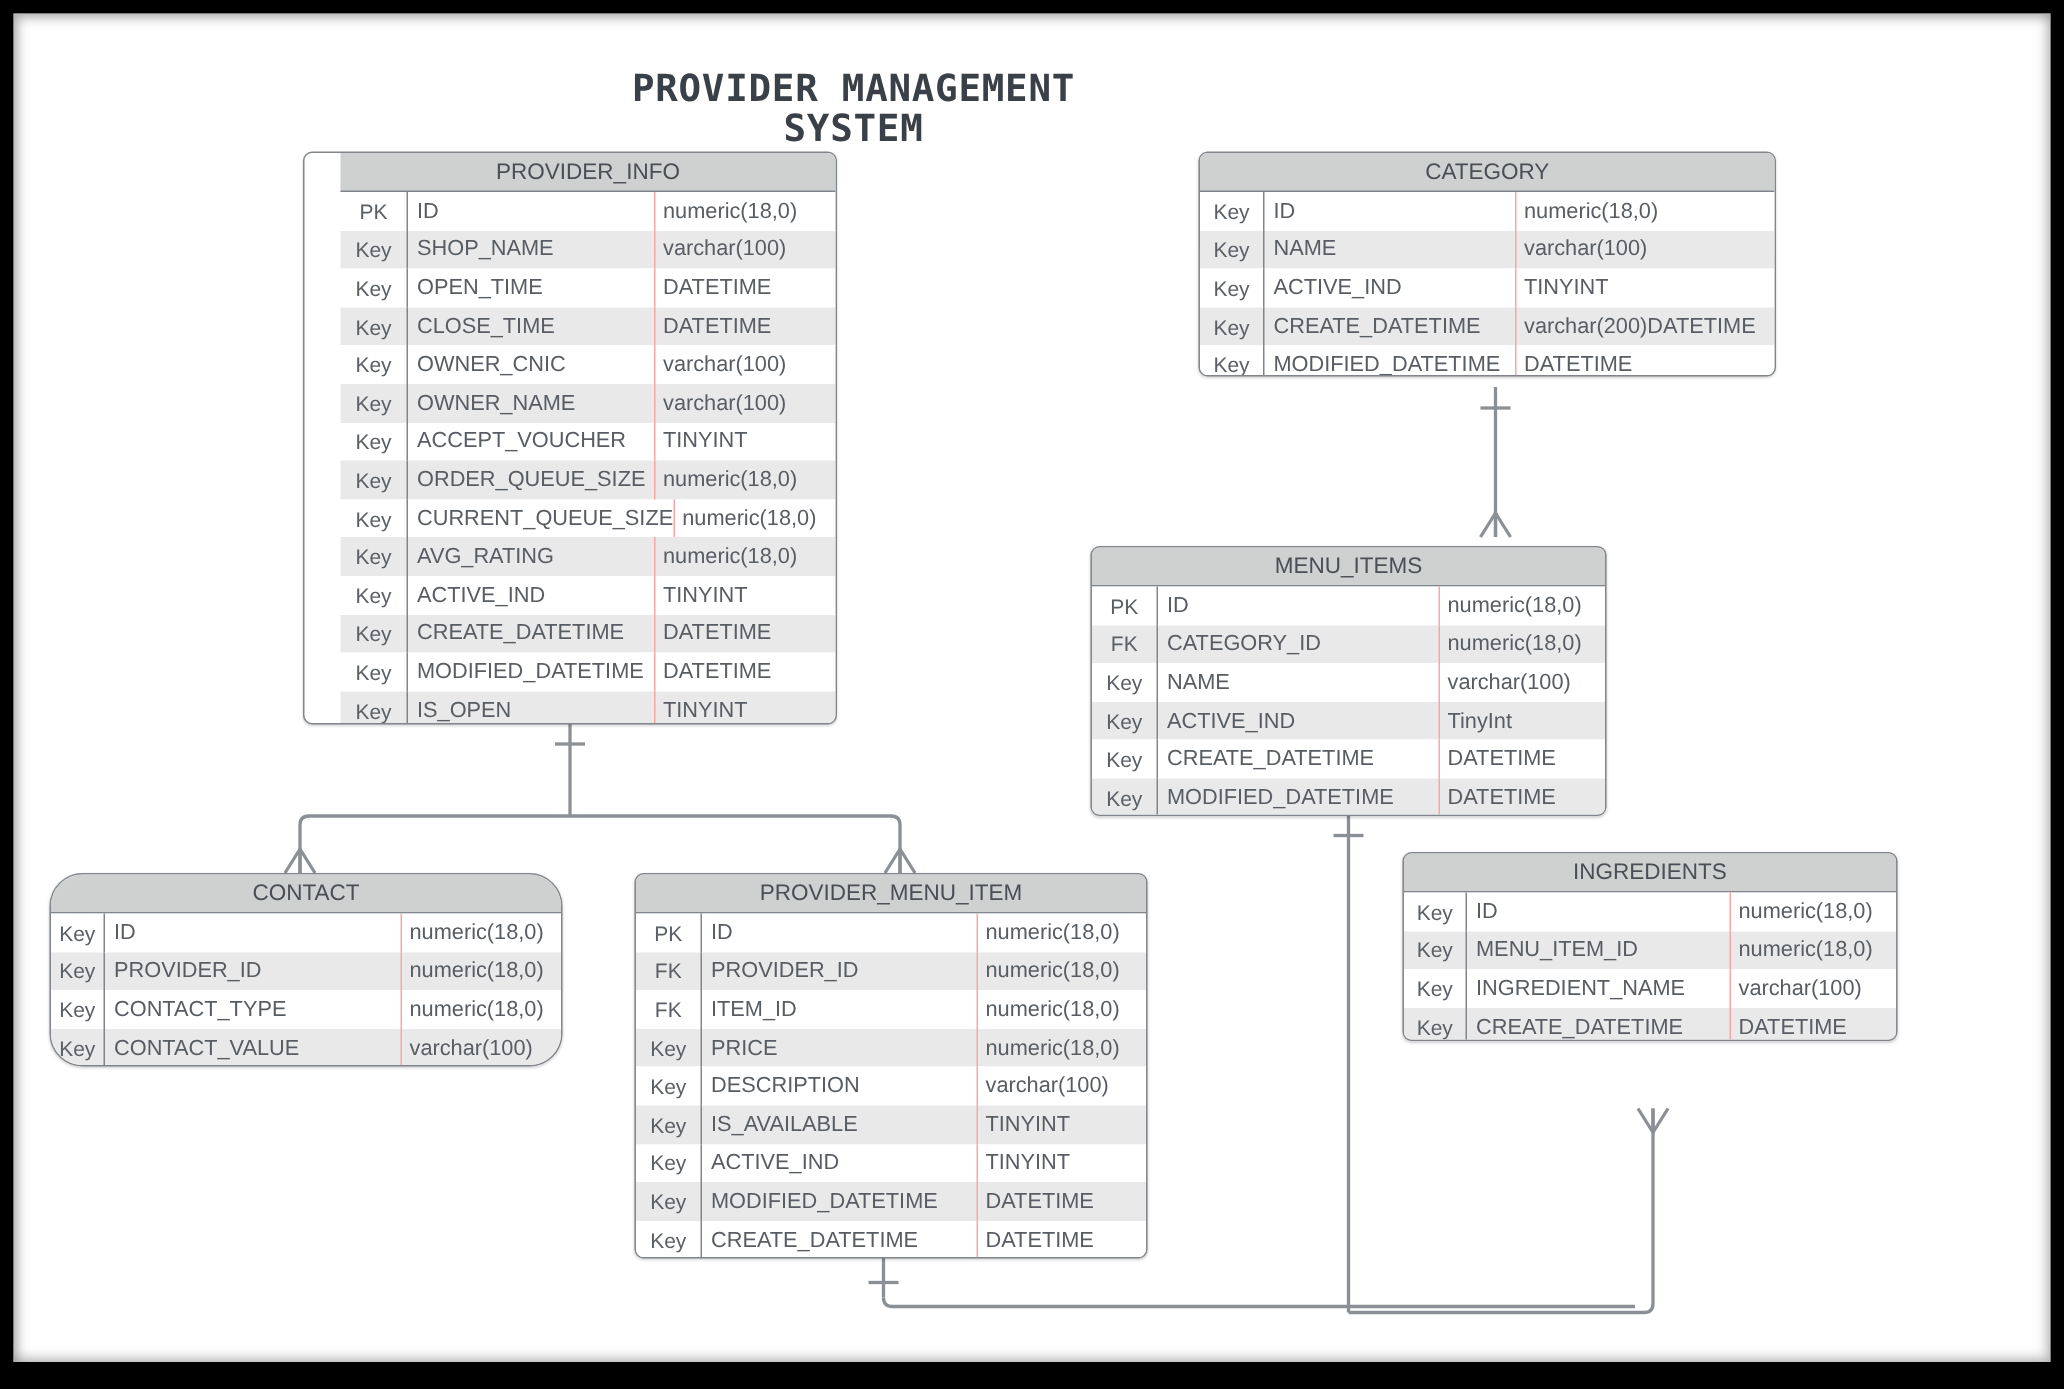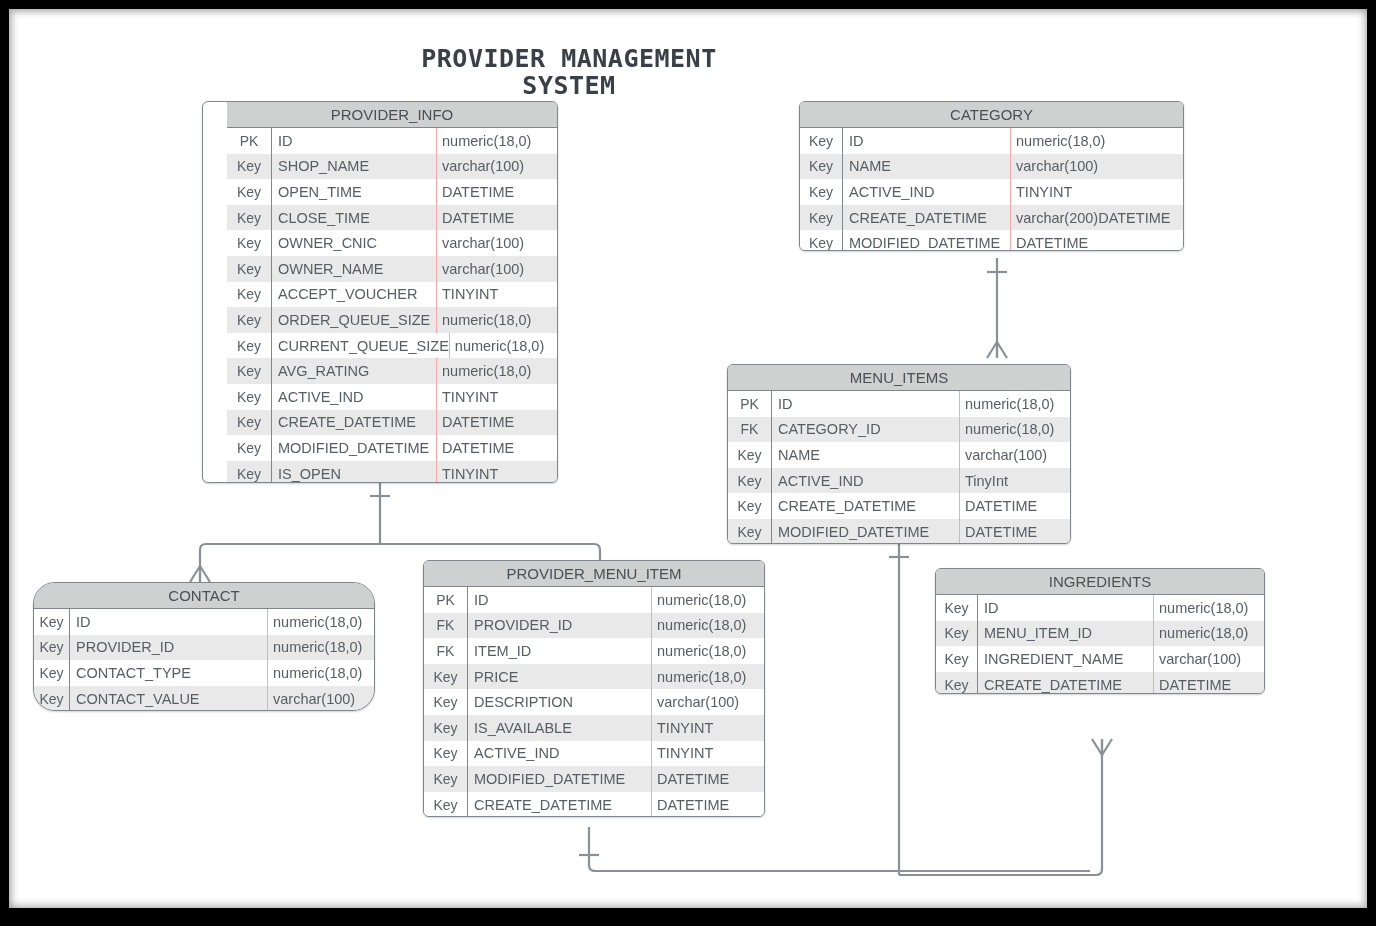--- a/index.html
+++ b/index.html
@@ -333,21 +333,21 @@
             <div class="cell-type" style="width: 106px;">numeric(18,0)</div>
           </div>
           <div class="erow alt">
             <div class="cell-key" style="width: 36px;">Key</div>
             <div class="cell-name">CONTACT_VALUE</div>
             <div class="cell-type" style="width: 106px;">varchar(100)</div>
           </div>
         </div>
     </div>
 
-    <div class="entity" id="ent-provider-menu-item" style="left:414px; top:551px; width:342px; height:257px;">
+    <div class="entity" id="ent-provider-menu-item" style="left:414px; top:573px; width:342px; height:257px;">
       <div class="entity-title">PROVIDER_MENU_ITEM</div>
       <div class="entity-rows">
           <div class="erow">
             <div class="cell-key" style="width: 44px;">PK</div>
             <div class="cell-name">ID</div>
             <div class="cell-type" style="width: 112px;">numeric(18,0)</div>
           </div>
           <div class="erow alt">
             <div class="cell-key" style="width: 44px;">FK</div>
             <div class="cell-name">PROVIDER_ID</div>

